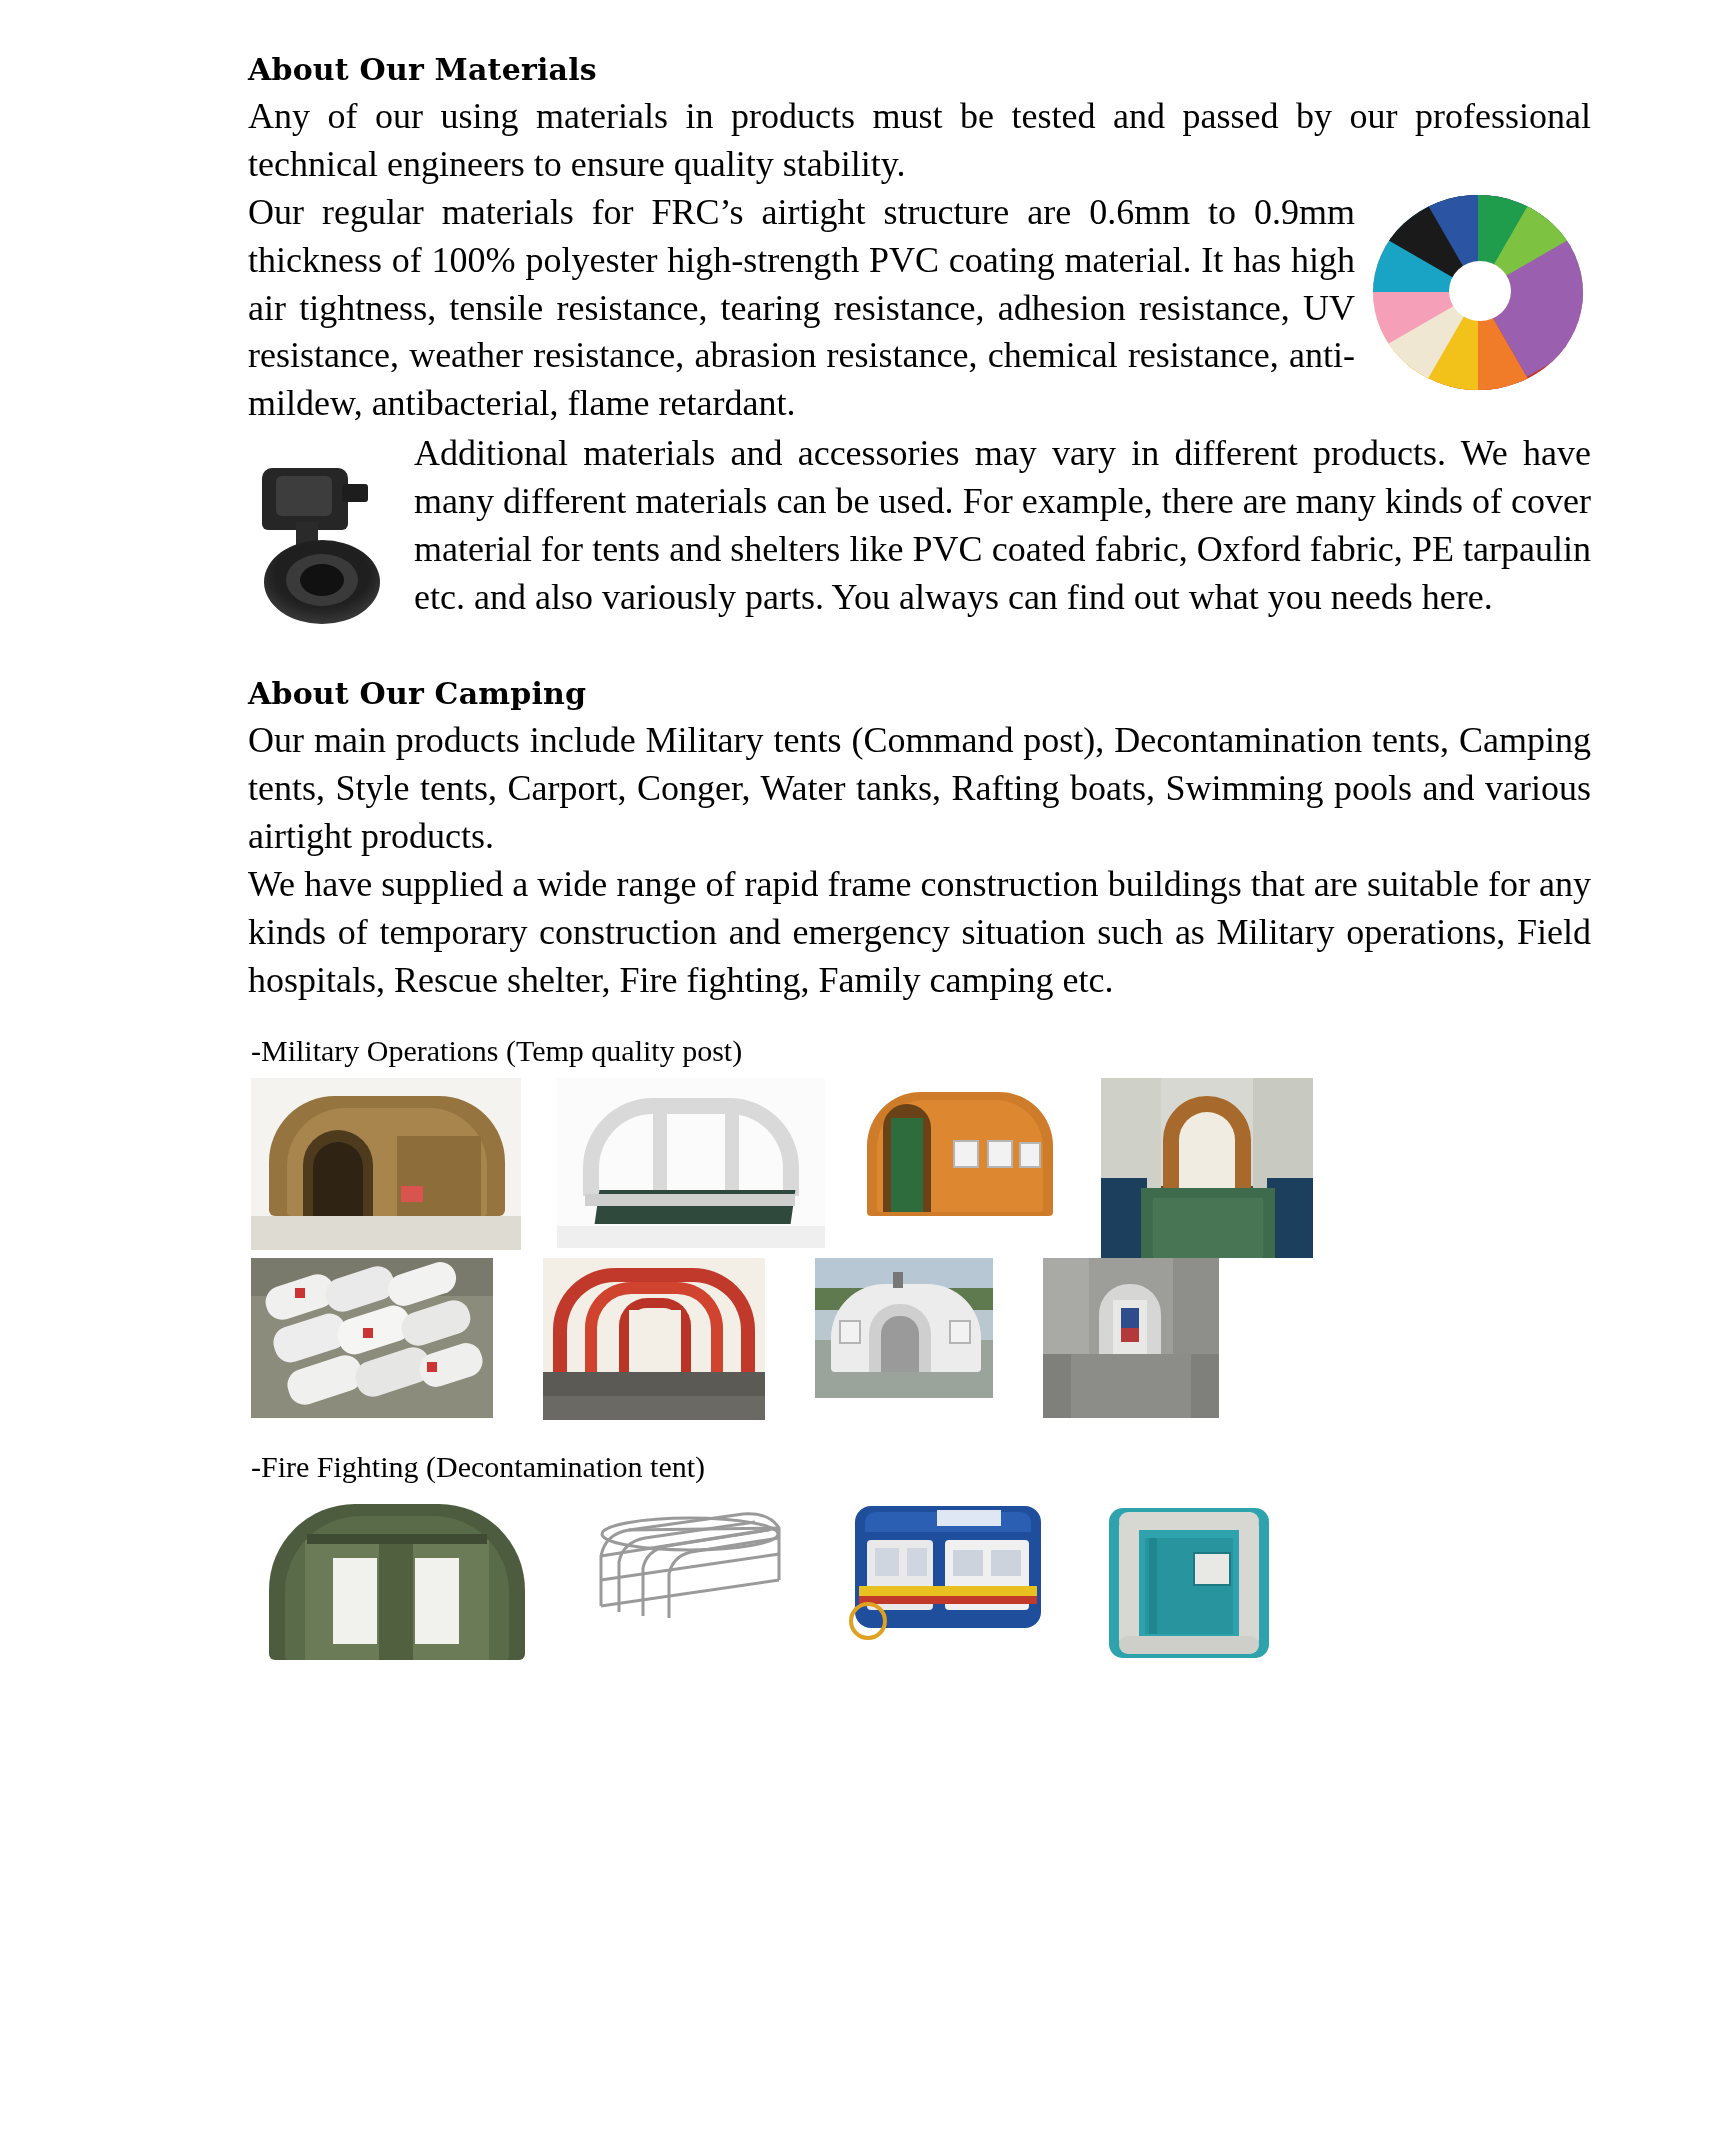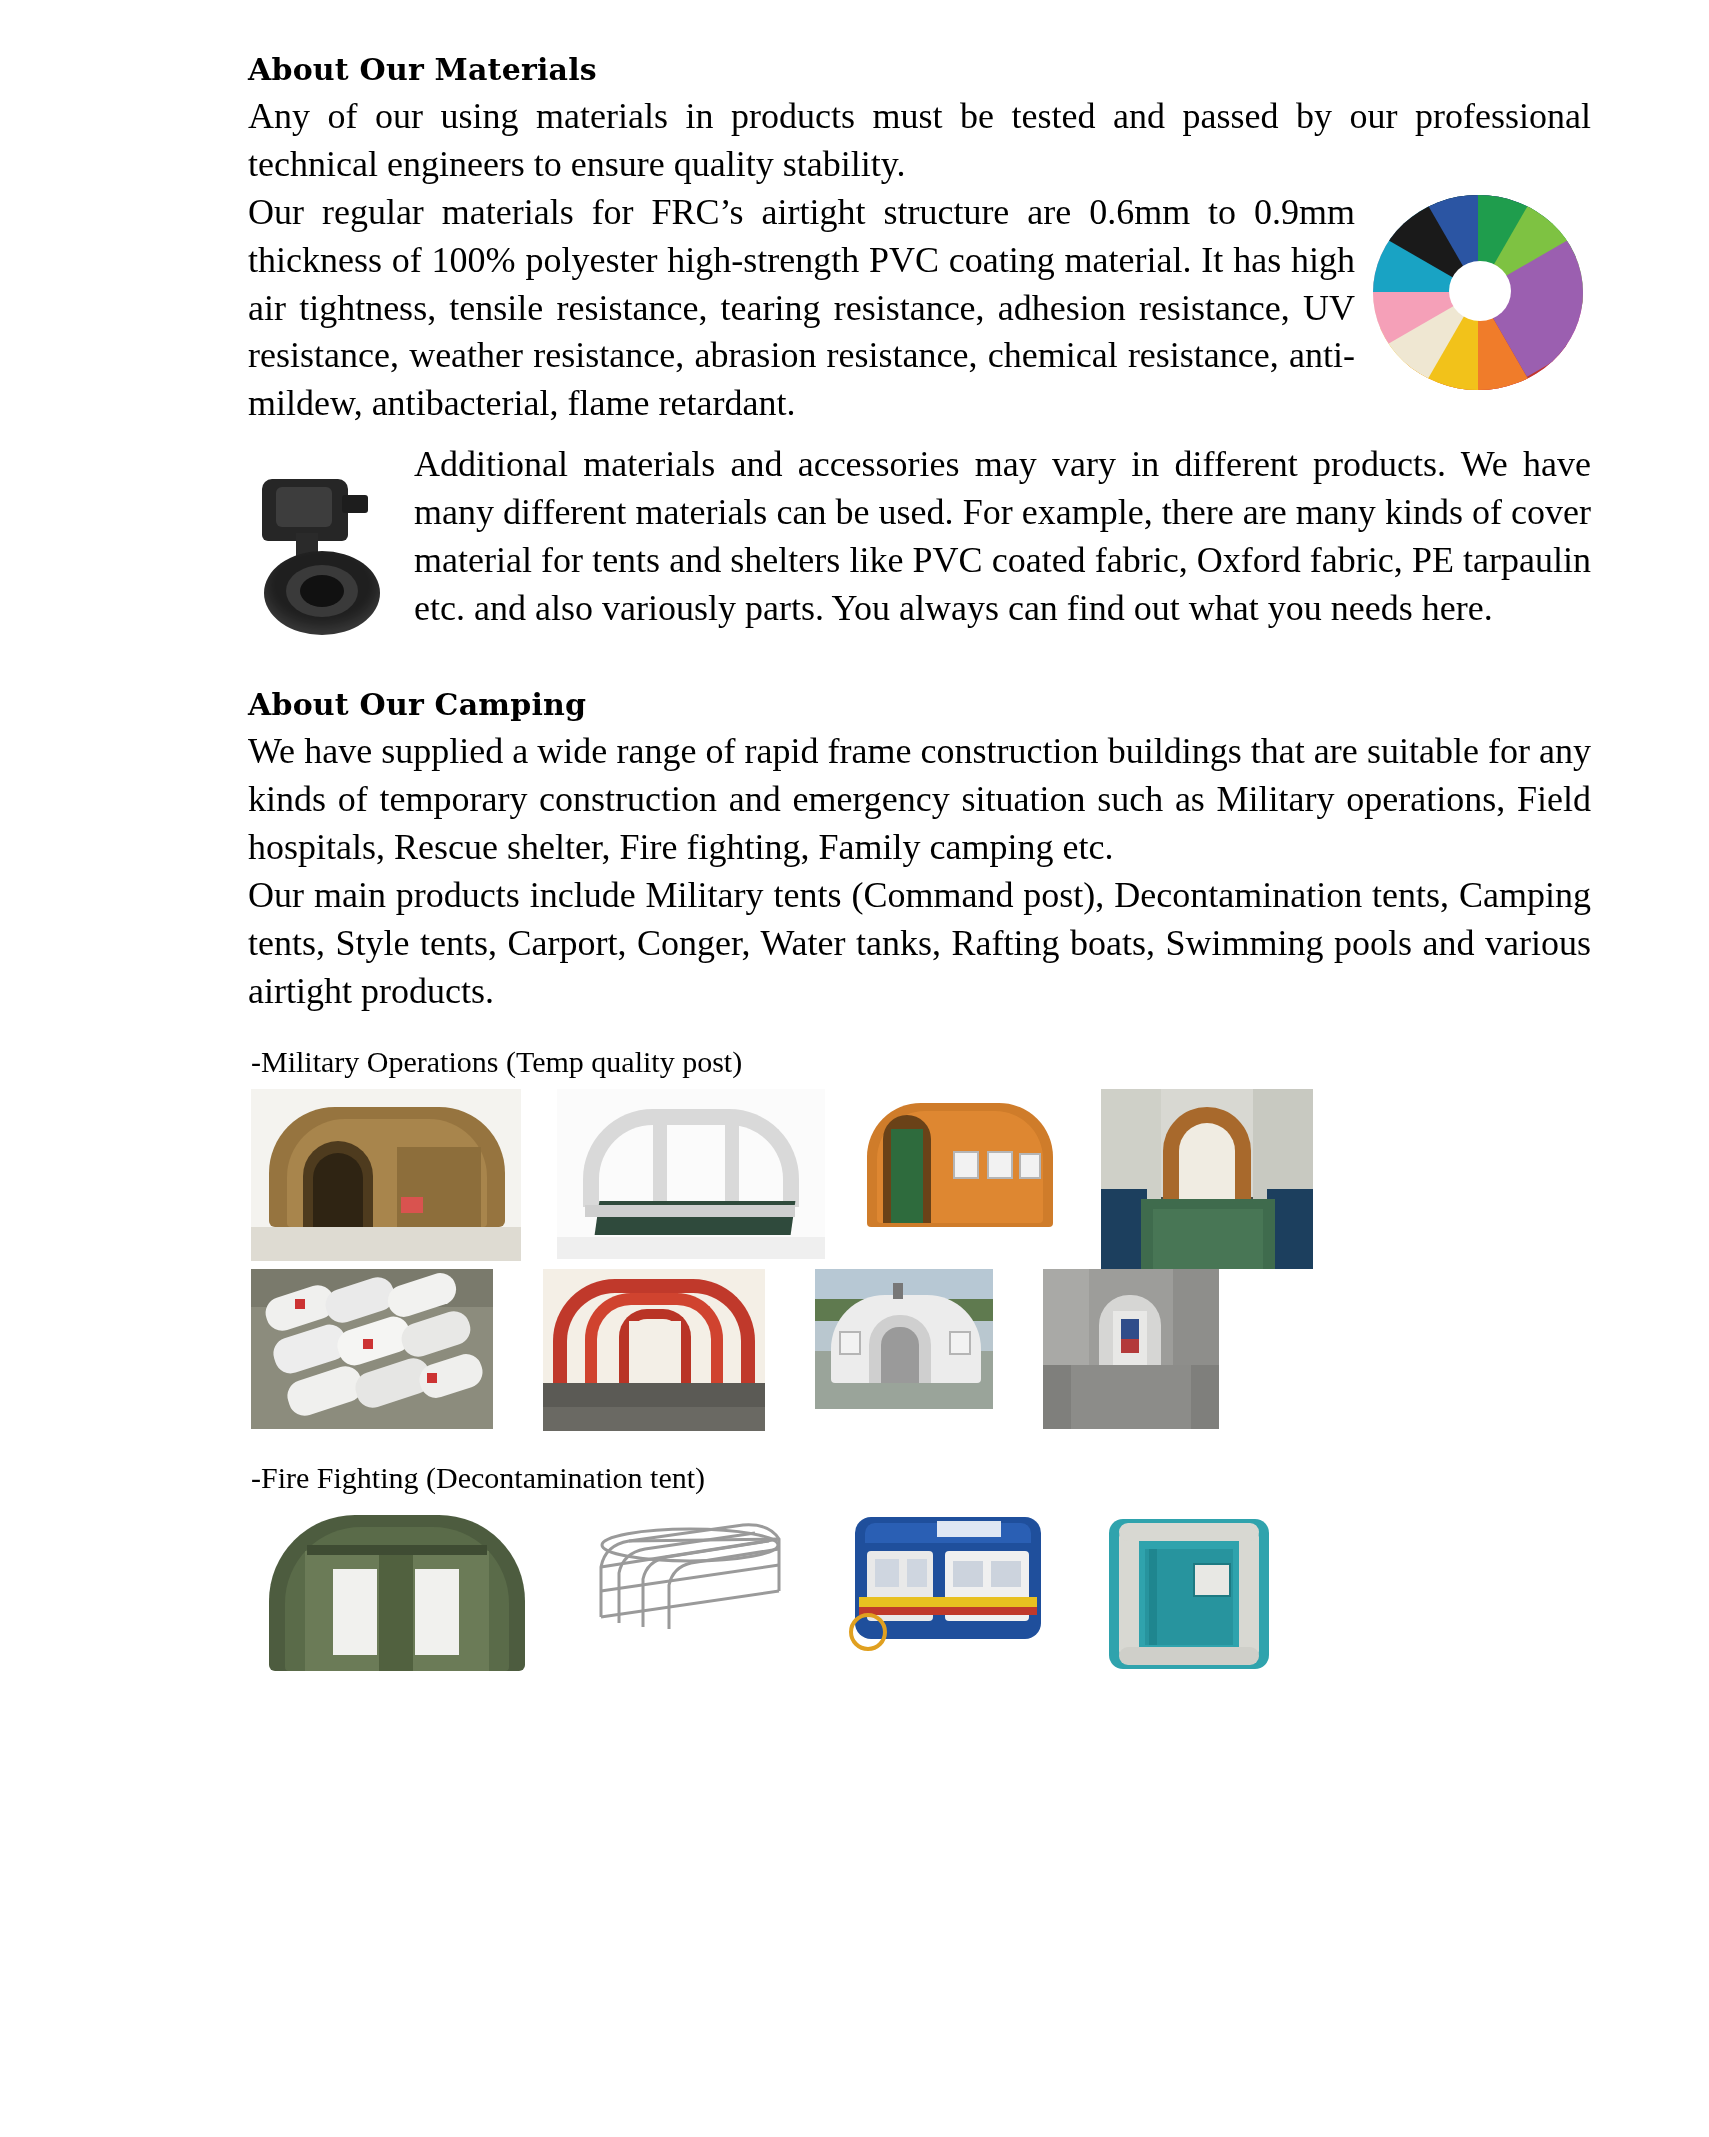--- a/index.html
+++ b/index.html
@@ -234,40 +234,40 @@
             <div class="seg" style="transform: rotate(330deg) skewY(-30deg);">
                 <i style="background:#9b5fb0"></i>
               </div>
           </div>
           <div class="hole"></div>
         </div>
       </div>
       <p class="body-text">Our regular materials for FRC’s airtight structure are 0.6mm to 0.9mm thickness of 100% polyester high-strength PVC coating material. It has high air tightness, tensile resistance, tearing resistance, adhesion resistance, UV resistance, weather resistance, abrasion resistance, chemical resistance, anti-mildew, antibacterial, flame retardant.</p>
     </div>
 
-    <div class="materials-block clearfix" style="margin-top:13px;">
+    <div class="materials-block clearfix" style="margin-top:2px;">
       <div class="float-left-img" style="margin-top:38px;">
         <div class="valve-img">
           <div class="valve-top"></div>
           <div class="valve-stem"></div>
           <div class="valve-ring"></div>
         </div>
       </div>
       <p class="body-text">Additional materials and accessories may vary in different products. We have many different materials can be used. For example, there are many kinds of cover material for tents and shelters like PVC coated fabric, Oxford fabric, PE tarpaulin etc. and also variously parts. You always can find out what you needs here.</p>
     </div>
   </section>
 
   <div class="spacer-md"></div>
 
   <section>
     <h2 class="section-title">About Our Camping</h2>
 
+    <p class="body-text">Our main products include Military tents (Command post), Decontamination tents, Camping tents, Style tents, Carport, Conger, Water tanks, Rafting boats, Swimming pools and various airtight products.</p>
+
     <p class="body-text">We have supplied a wide range of rapid frame construction buildings that are suitable for any kinds of temporary construction and emergency situation such as Military operations, Field hospitals, Rescue shelter, Fire fighting, Family camping etc.</p>
-
-    <p class="body-text">Our main products include Military tents (Command post), Decontamination tents, Camping tents, Style tents, Carport, Conger, Water tanks, Rafting boats, Swimming pools and various airtight products.</p>
   </section>
 
   <div class="gallery-label">-Military Operations (Temp quality post)</div>
 
   <div class="gallery">
 
     <div class="thumb" style="width:270px;height:172px;background:#efeeea;">
       <div style="position:absolute;left:0;top:0;right:0;bottom:0;background:#f4f3ef;"></div>
       <div style="position:absolute;left:18px;top:18px;width:236px;height:120px;background:#96743f;border-radius:66px 66px 6px 6px;"></div>
       <div style="position:absolute;left:36px;top:30px;width:200px;height:108px;background:#a8854c;border-radius:58px 58px 4px 4px;"></div>

